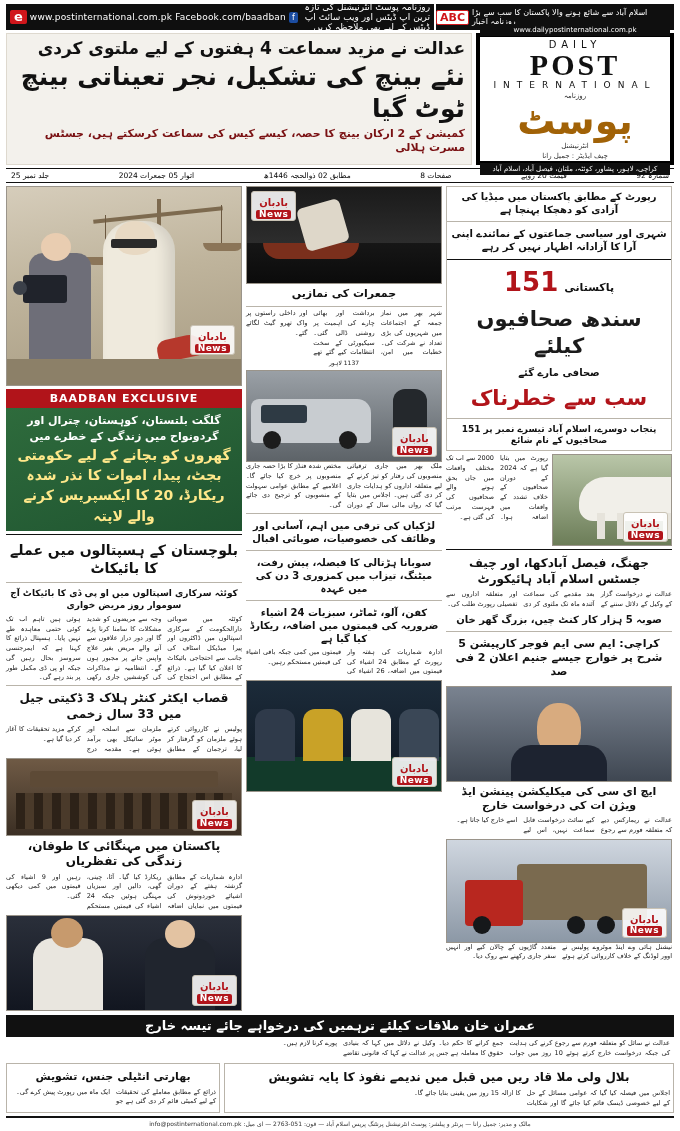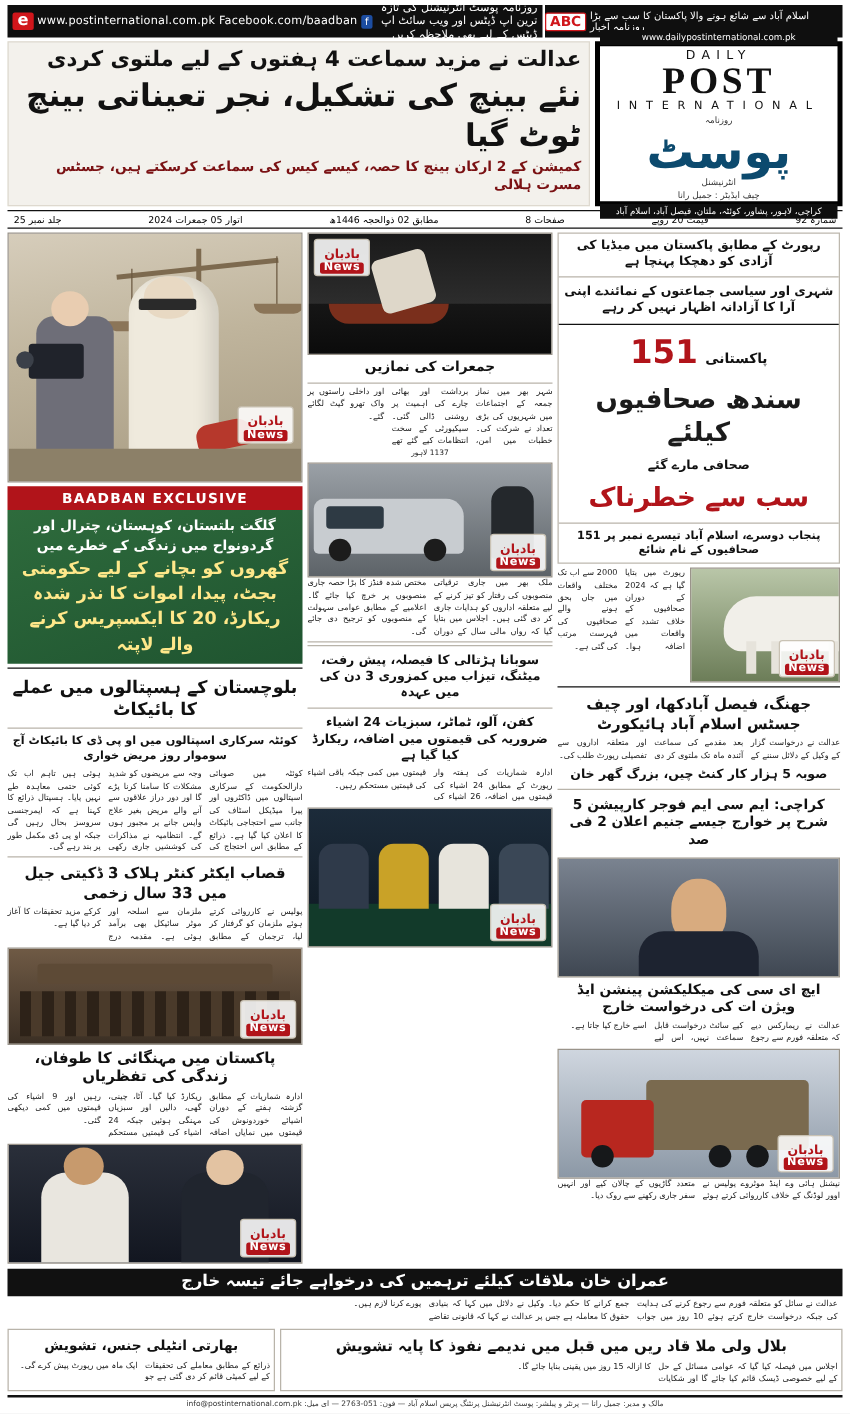--- a/index.html
+++ b/index.html
@@ -68,21 +68,21 @@
     width: 100%; background: #0f0f0f; color: #fff; font-size: 7px;
     text-align: center; padding: 2px 0; direction: rtl;
   }
   .mr-daily { font-size: 10px; letter-spacing: 5px; color: #111; margin-top: 3px; }
   .mr-post {
     font-size: 30px; font-weight: bold; letter-spacing: 3px; color: #111;
     font-family: "Liberation Serif", serif; line-height: 1;
   }
   .mr-intl { font-size: 9px; letter-spacing: 7px; color: #111; }
   .mr-urdu {
-    font-size: 38px; font-weight: bold; color: #0c4a6e; direction: rtl;
+    font-size: 38px; font-weight: bold; color: #a16207; direction: rtl;
     line-height: 1; margin-top: 2px;
   }
   .mr-sub { font-size: 7px; color: #333; direction: rtl; margin-top: 2px; }
   .mr-strip {
     width: 100%; background: #0f0f0f; color: #fff; font-size: 7px;
     text-align: center; padding: 2px 0; margin-top: 3px; direction: rtl;
   }
 
   
   .datebar {
@@ -463,20 +463,21 @@
         <div class="wheel b"></div>
         <div class="person"></div>
         <div class="watermark" style="right:4px;bottom:4px">
           <span class="wm-urdu">بادبان</span>
           <span class="wm-news">News</span>
         </div>
       </div>
 
       <div class="body-urdu c2">ملک بھر میں جاری ترقیاتی منصوبوں کی رفتار کو تیز کرنے کے لیے متعلقہ اداروں کو ہدایات جاری کر دی گئی ہیں۔ اجلاس میں بتایا گیا کہ رواں مالی سال کے دوران مختص شدہ فنڈز کا بڑا حصہ جاری منصوبوں پر خرچ کیا جائے گا۔ اعلامیے کے مطابق عوامی سہولت کے منصوبوں کو ترجیح دی جائے گی۔</div>
       <div class="thinrule"></div>
+      <div class="urdu-head uh-10">لڑکیاں کی ترقی میں اہم، آسانی اور وظائف کی خصوصیات، صوبائی اقبال</div>
       <div class="thinrule"></div>
       <div class="urdu-head uh-10">سوبانا ہڑتالی کا فیصلہ، پیش رفت، میٹنگ، تیزاب میں کمزوری 3 دن کی میں عہدہ</div>
       <div class="thinrule"></div>
       <div class="urdu-head uh-10">کفن، آلو، ٹماٹر، سبزیات 24 اشیاء ضروریہ کی قیمتوں میں اضافہ، ریکارڈ کیا گیا ہے</div>
       <div class="body-urdu c2">ادارہ شماریات کی ہفتہ وار رپورٹ کے مطابق 24 اشیاء کی قیمتوں میں اضافہ، 26 اشیاء کی قیمتوں میں کمی جبکہ باقی اشیاء کی قیمتیں مستحکم رہیں۔</div>
 
       <div class="photo ph-panel" style="margin-top:3px">
         <div class="t"></div>
         <div class="s s1"></div>
         <div class="s s2"></div>

